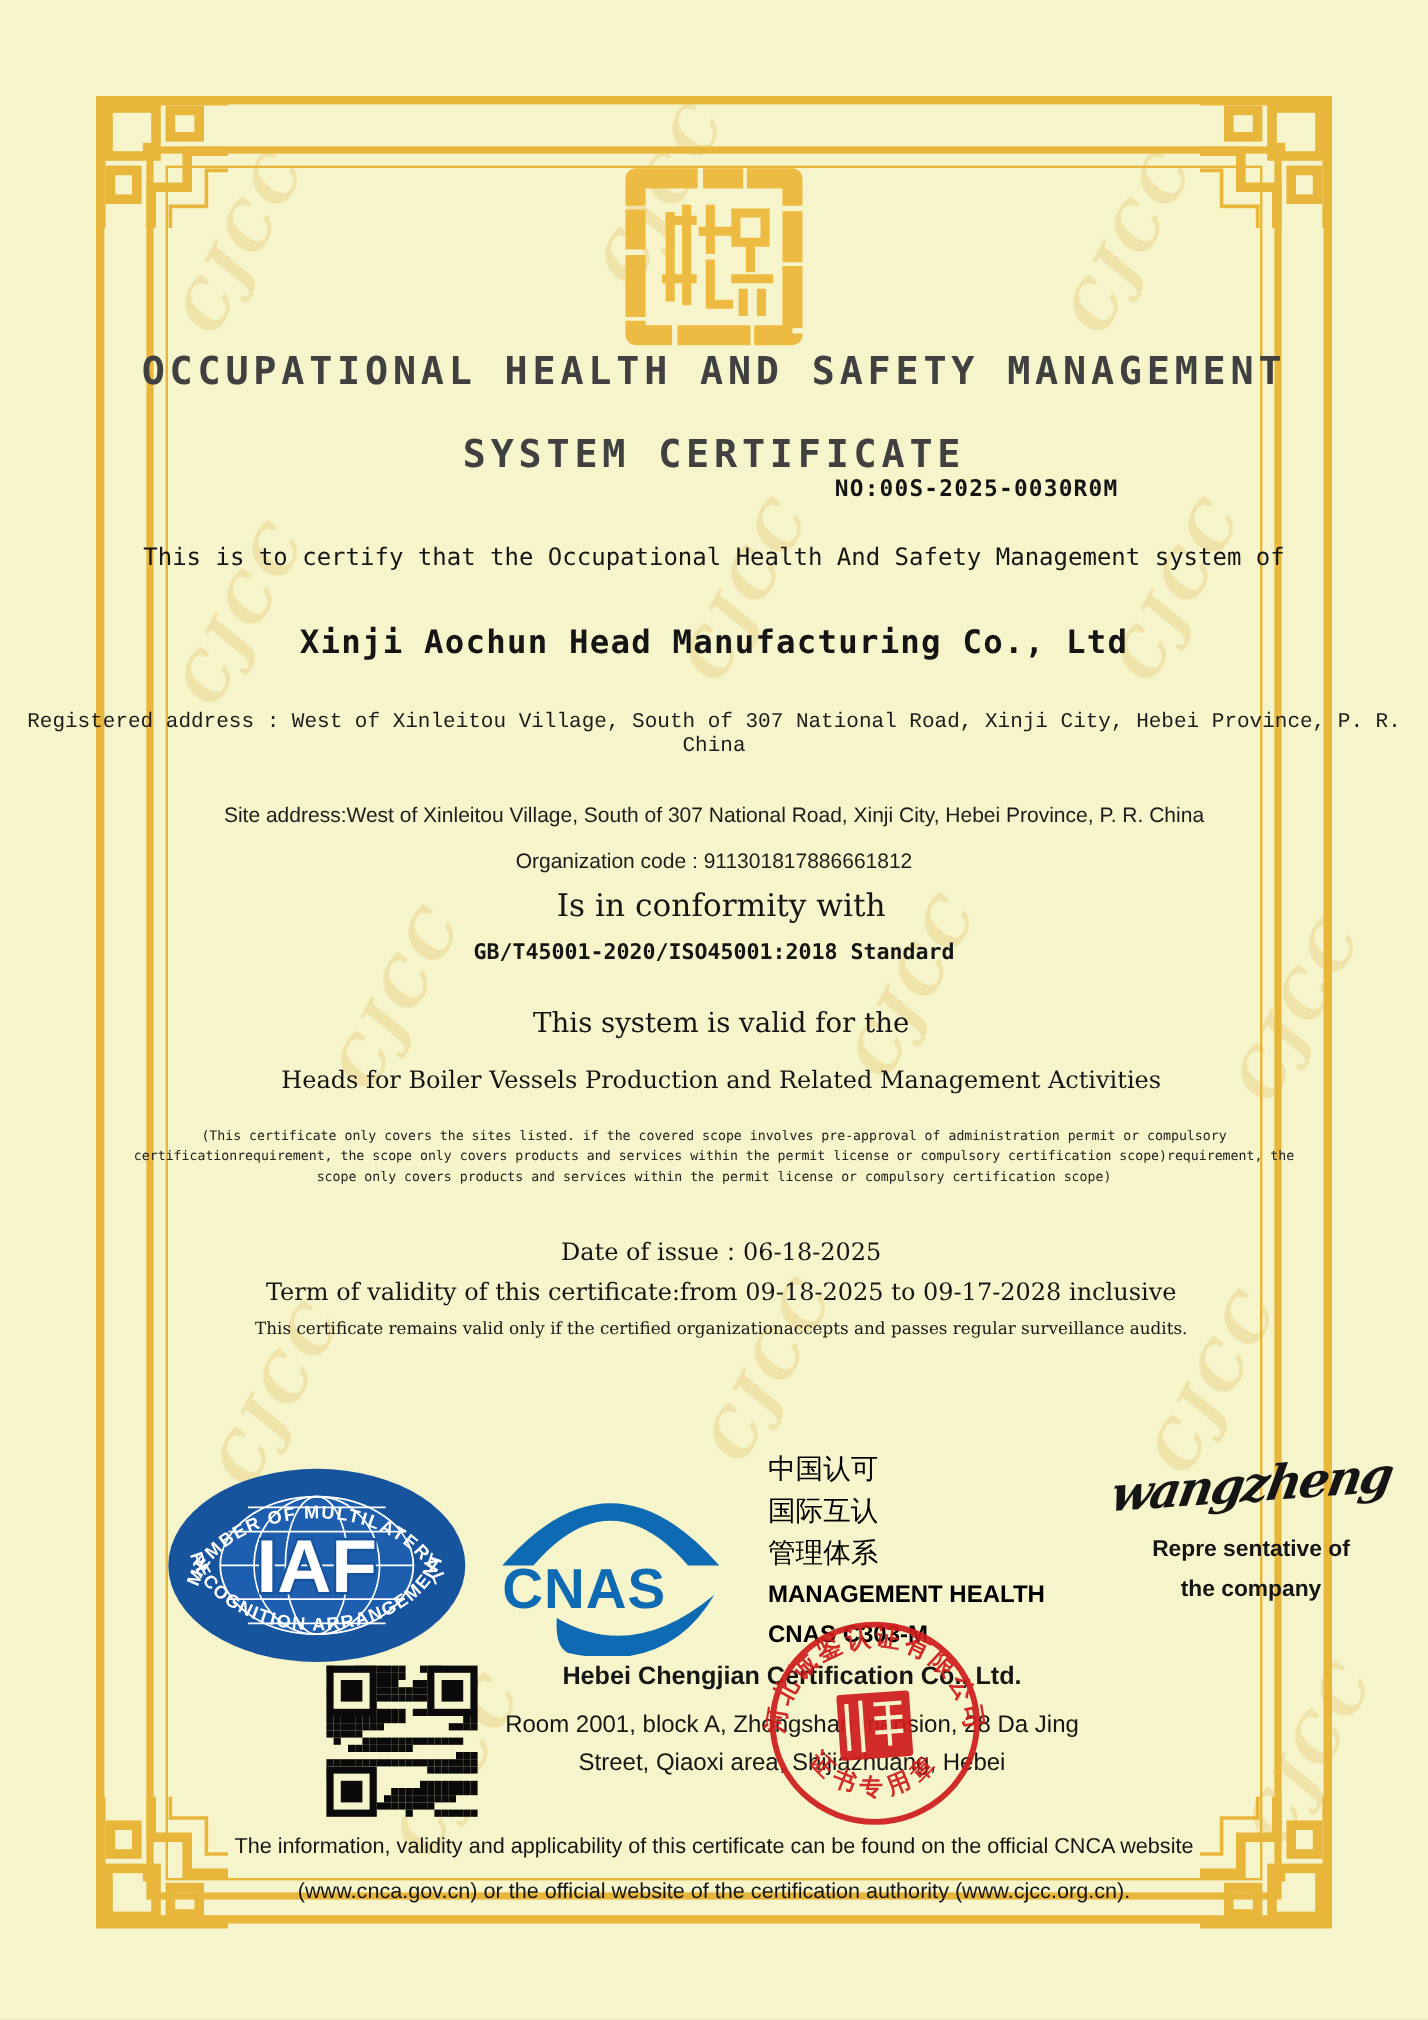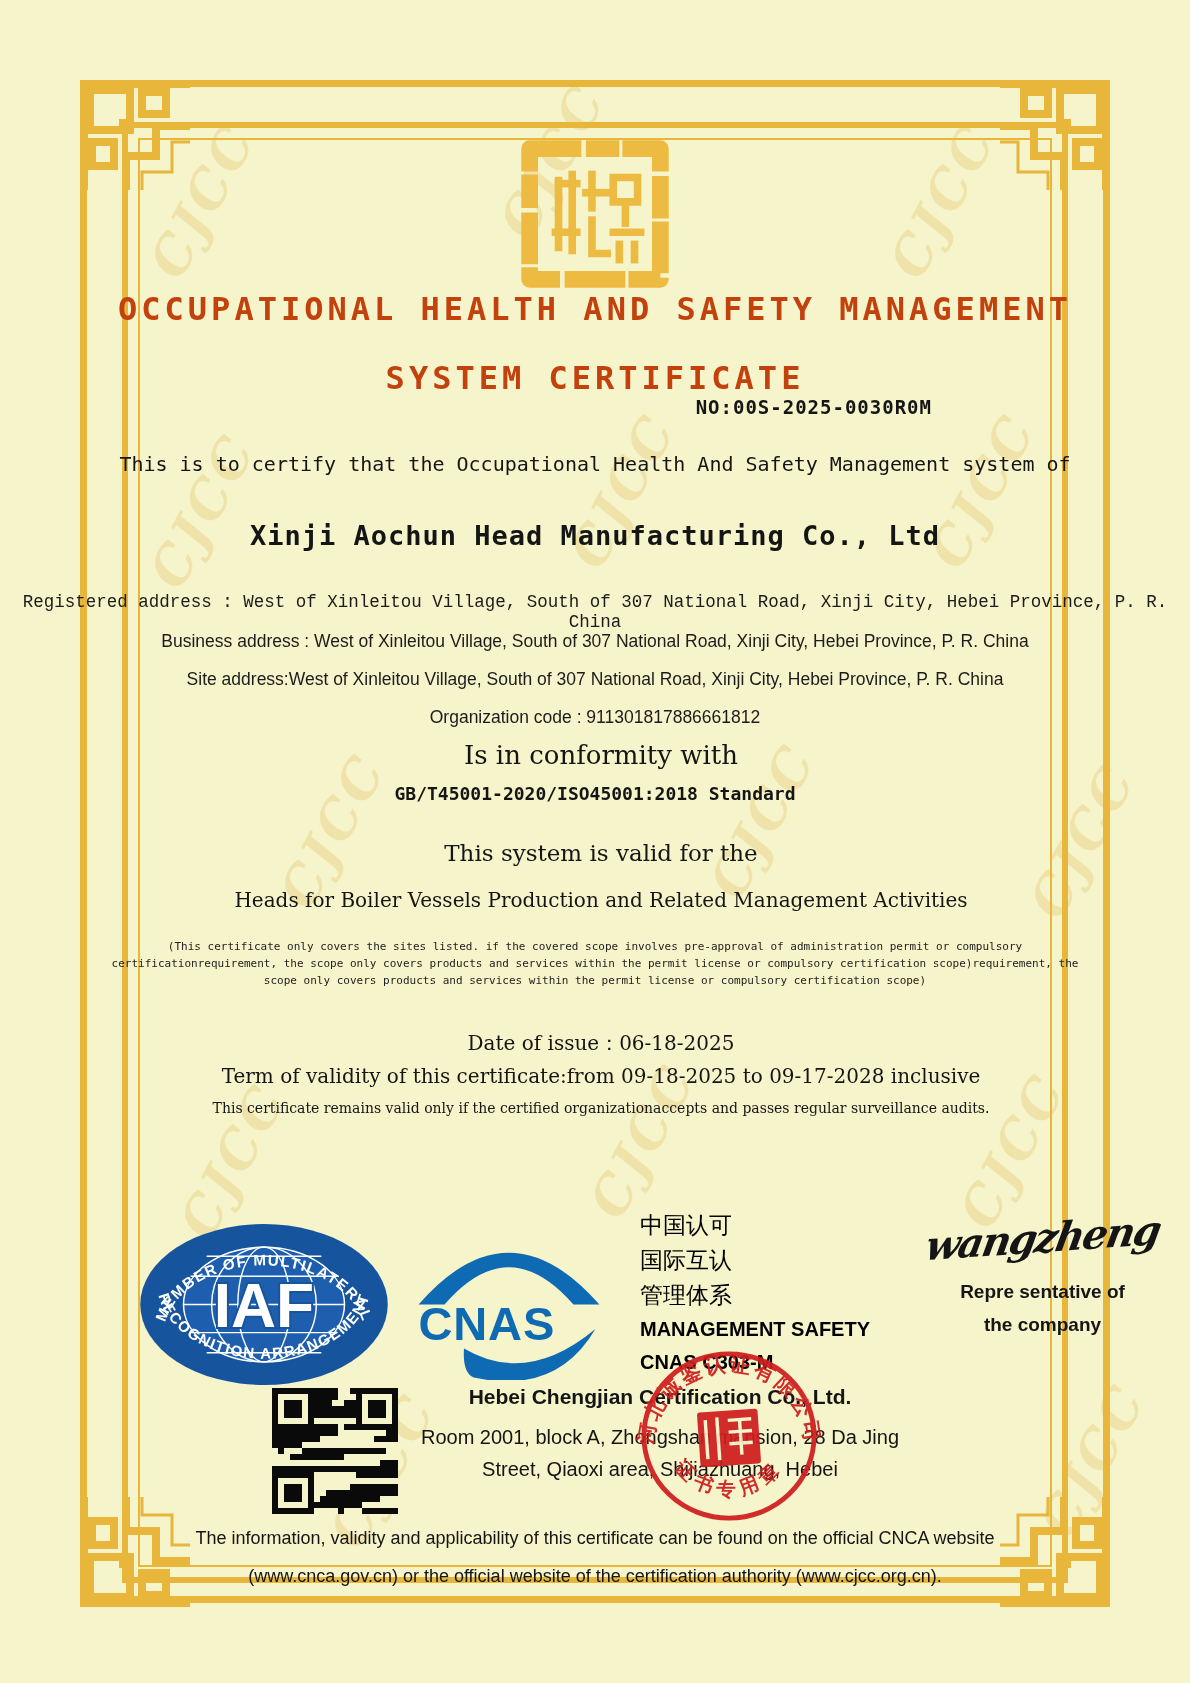--- a/index.html
+++ b/index.html
@@ -26,21 +26,21 @@
   .corner{position:absolute;width:130px;height:130px;z-index:2;}
   .corner.tl{left:60px;top:60px;}
   .corner.tr{left:1000px;top:60px;transform:scaleX(-1);}
   .corner.bl{left:60px;top:1497px;transform:scaleY(-1);}
   .corner.br{left:1000px;top:1497px;transform:scale(-1,-1);}
 
   .content{position:absolute;inset:0;z-index:3;}
 
   
   .gold-seal{left:514px;top:138px;width:162px;height:152px;}
-  .title{font-family:"DejaVu Sans Mono",monospace;font-weight:bold;font-size:32px;letter-spacing:4px;color:#c2410c;}
+  .title{font-family:"DejaVu Sans Mono",monospace;font-weight:bold;font-size:32px;letter-spacing:4px;color:#404040;}
   .title1{top:290px;}
   .title2{top:359px;}
   .cert-no{top:396px;left:0;right:258px;text-align:right;font-weight:600;font-size:19px;letter-spacing:1px;}
 
   
   .certify{top:452px;font-size:20px;font-weight:500;}
   .company{top:520px;font-size:27px;font-weight:bold;letter-spacing:1px;}
   .addr{font-size:17.5px;color:#1c1c1c;}
   .reg{top:592px;font-family:Liberation Mono, monospace;} .biz{top:631px;} .site{top:669px;} .org{top:707px;}
   .conform{top:740px;font-size:26px;}
@@ -172,21 +172,20 @@
       </g>
     </svg>
 
     <div class="abs ctr title title1">OCCUPATIONAL HEALTH AND SAFETY MANAGEMENT</div>
     <div class="abs ctr title title2">SYSTEM CERTIFICATE</div>
     <div class="abs mono cert-no">NO:00S-2025-0030R0M</div>
 
     <div class="abs ctr mono certify">This is to certify that the Occupational Health And Safety Management system of</div>
     <div class="abs ctr mono company">Xinji Aochun Head Manufacturing Co., Ltd</div>
     <div class="abs ctr sans addr reg">Registered address : West of Xinleitou Village, South of 307 National Road, Xinji City, Hebei Province, P. R. China</div>
-    <div class="abs ctr sans addr biz">Business address : West of Xinleitou Village, South of 307 National Road, Xinji City, Hebei Province, P. R. China</div>
     <div class="abs ctr sans addr site">Site address:West of Xinleitou Village, South of 307 National Road, Xinji City, Hebei Province, P. R. China</div>
     <div class="abs ctr sans addr org">Organization code : 911301817886661812</div>
     <div class="abs ctr serif conform">Is in conformity with</div>
     <div class="abs ctr mono standard">GB/T45001-2020/ISO45001:2018 Standard</div>
     <div class="abs ctr serif validfor">This system is valid for the</div>
     <div class="abs ctr serif scope">Heads for Boiler Vessels Production and Related Management Activities</div>
     <div class="abs mono scope-note">(This certificate only covers the sites listed. if the covered scope involves pre-approval of administration permit or compulsory certificationrequirement, the scope only covers products and services within the permit license or compulsory certification scope)requirement, the scope only covers products and services within the permit license or compulsory certification scope)</div>
     <div class="abs ctr serif issue-date">Date of issue：06-18-2025</div>
     <div class="abs ctr serif term">Term of validity of this certificate:from 09-18-2025 to 09-17-2028 inclusive</div>
     <div class="abs ctr serif surv">This certificate remains valid only if the certified organizationaccepts and passes regular surveillance audits.</div>
@@ -219,21 +218,21 @@
     <svg class="abs cnas" viewBox="0 0 235 185">
       <path d="M6,92 Q117,-36 229,92 L197,92 Q117,0 38,92 Z" fill="#0e6ab2"></path>
       <text x="6" y="136" font-family="Liberation Sans, sans-serif" font-size="58" font-weight="bold" fill="#0e6ab2" letter-spacing="1">CNAS</text>
       <path d="M62,146 Q140,192 224,122 Q176,204 74,182 Q60,176 62,146 Z" fill="#0e6ab2"></path>
     </svg>
 
     <div class="abs cnas-block">
       <div>中国认可</div>
       <div>国际互认</div>
       <div>管理体系</div>
-      <div class="en">MANAGEMENT SAFETY</div>
+      <div class="en">MANAGEMENT HEALTH</div>
       <div class="en">CNAS C303-M</div>
     </div>
 
     <div class="abs sig-block">
       <span class="sig-script">wangzheng</span>
       <div class="sig-caption">
         <div>Repre sentative of</div>
         <div>the company</div>
       </div>
     </div>

